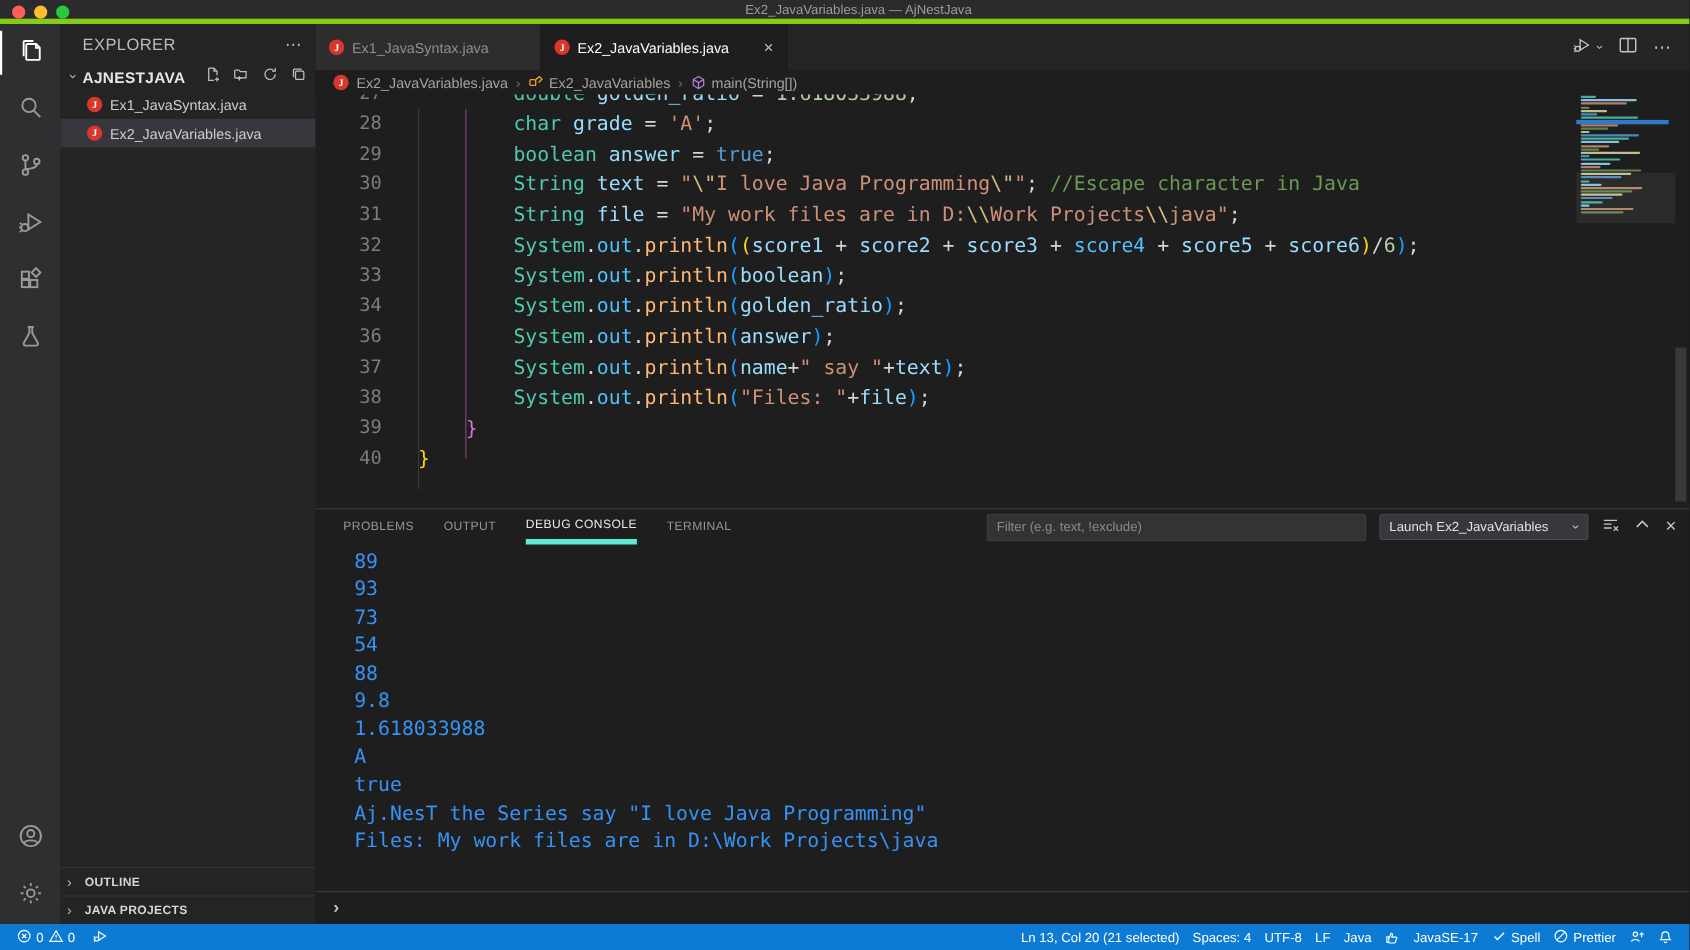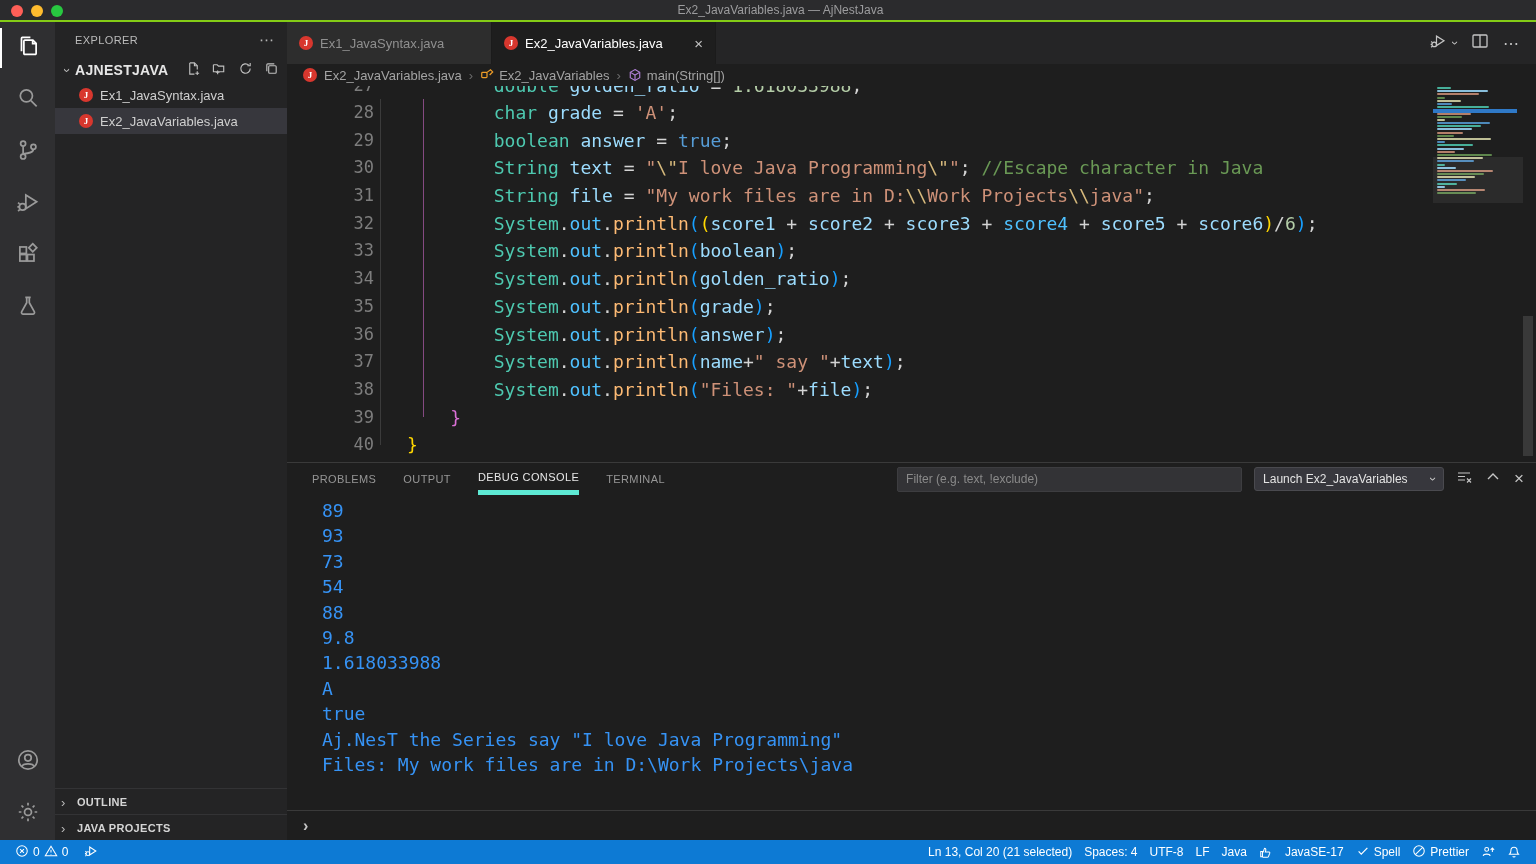--- a/index.html
+++ b/index.html
@@ -3,38 +3,38 @@
 <meta charset="utf-8">
 <style>
   * { box-sizing: border-box; }
   html,body { margin:0; padding:0; }
   body {
     width:1536px; height:864px; overflow:hidden;
     background:#1e1e1e; font-family:"Liberation Sans", sans-serif;
     color:#cccccc; position:relative;
   }
   
-  .titlebar { position:absolute; top:0; left:0; right:0; height:22px; background:#2b2b2d; display:flex; align-items:center; justify-content:center; border-bottom:2px solid #84cc16;padding-left:25px; }
+  .titlebar { position:absolute; top:0; left:0; right:0; height:22px; background:#2b2b2d; display:flex; align-items:center; justify-content:center; border-bottom:5px solid #84cc16;padding-left:25px; }
   .lights { position:absolute; left:11px; top:5px; display:flex; gap:8px; }
   .light { width:12px; height:12px; border-radius:50%; }
   .light.red{background:#ff5f57;} .light.yellow{background:#febc2e;} .light.green{background:#28c840;}
   .title-text { font-size:12px; color:#9c9c9e; }
 
   
   .activitybar { position:absolute; left:0; top:22px; width:55px; bottom:24px; background:#2f2f31; display:flex; flex-direction:column; align-items:center; }
   .act-item { width:55px; height:52px; display:flex; align-items:center; justify-content:center; color:#9a9a9a; position:relative; cursor:pointer; }
   .act-item.active { color:#ffffff; }
   .act-item.active::before { content:""; position:absolute; left:0; top:6px; bottom:6px; width:2px; background:#ffffff; }
   .act-bottom { margin-top:auto; display:flex; flex-direction:column; align-items:center; }
   .act-item svg { width:26px; height:26px; }
 
   
   .sidebar { position:absolute; left:55px; top:22px; width:232px; bottom:24px; background:#242425; }
   .sb-header { height:36px; display:flex; align-items:center; padding:0 12px 0 20px; }
-  .sb-header .label { font-size:11px; color:#bbbbbb; letter-spacing:.4px; }
+  .sb-header .label { font-size:15px; color:#bbbbbb; letter-spacing:.4px; }
   .sb-header .more { margin-left:auto; color:#b5b5b5; font-size:15px; letter-spacing:1px; cursor:pointer; }
   .sb-section { height:24px; display:flex; align-items:center; padding:0 8px 0 4px; }
   .sb-section .chev { color:#cccccc; width:16px; text-align:center; }
   .sb-section .name { font-size:14px; font-weight:bold; color:#e6e6e6; letter-spacing:.3px; }
   .sb-actions { margin-left:auto; display:flex; gap:11px; color:#c0c0c0; }
   .sb-actions svg { width:15px; height:15px; }
   .file-row { height:26px; display:flex; align-items:center; padding-left:24px; font-size:13px; color:#cfcfcf; cursor:pointer; }
   .file-row.selected { background:#37373d; }
   .java-icon { width:14px; height:14px; border-radius:50%; background:#d8372e; color:#ffffff; font-size:9px; font-weight:bold; display:flex; align-items:center; justify-content:center; margin-right:7px; flex:0 0 14px; font-family:"Liberation Serif", serif; }
   .sb-bottom { position:absolute; left:0; right:0; bottom:0; }
@@ -56,21 +56,21 @@
   .editor-actions .dots { font-size:16px; letter-spacing:1px; }
   .editor-actions .chev { font-size:12px; color:#c5c5c5; transform:rotate(90deg); display:inline-block; margin-left:-8px; }
 
   .breadcrumbs { position:absolute; top:42px; left:0; right:0; height:22px; display:flex; align-items:center; padding-left:16px; font-size:13px; color:#a3a3a3; background:#1e1e1e; }
   .breadcrumbs .sep { color:#6a6a6a; margin:0 7px; font-size:13px; }
   .breadcrumbs .bc { display:flex; align-items:center; cursor:pointer; }
   .bc-class-icon, .bc-method-icon { width:14px; height:14px; margin-right:5px; }
 
   
   .code { position:absolute; top:64px; left:0; right:0; height:376px; overflow:hidden; font-family:"DejaVu Sans Mono", monospace; font-size:18px; }
-  .code-line { display:flex; height:27.7px; line-height:27.7px;margin-left:27px; }
+  .code-line { display:flex; height:27.7px; line-height:27.7px; }
   .code-line .ln { flex:0 0 60px; text-align:right; color:#7d7d7d; font-size:17px; }
   .code-line .ct { white-space:pre; padding-left:33px; }
   .partial-wrap { height:13px; overflow:hidden; }
   .partial-wrap .code-line { margin-top:-14.5px; }
   .guide-gray { position:absolute; left:93px; top:13px; height:346px; width:1px; background:rgba(255,255,255,.13); }
   .guide-pink { position:absolute; left:136px; top:13px; height:318px; width:1px; background:rgba(218,112,214,.55); }
   .c-type{color:#4ec9b0} .c-var{color:#9cdcfe} .c-prop{color:#4fc1ff} .c-kw{color:#569cd6}
   .c-pun{color:#d4d4d4} .c-fn{color:#fdba74} .c-str{color:#ce9178} .c-esc{color:#d7ba7d}
   .c-com{color:#6a9955} .c-num{color:#b5cea8} .c-pblue{color:#179fff} .c-pgold{color:#ffd700}
   .c-borchid{color:#da70d6} .c-bgold{color:#ffd700}
@@ -309,24 +309,20 @@
           <div class="ln">32</div>
           <div class="ct" style="padding-left: 119.72px;"><span class="c-type">System</span><span class="c-pun">.</span><span class="c-prop">out</span><span class="c-pun">.</span><span class="c-fn">println</span><span class="c-pblue">(</span><span class="c-pgold">(</span><span class="c-var">score1</span><span class="c-pun"> + </span><span class="c-var">score2</span><span class="c-pun"> + </span><span class="c-var">score3</span><span class="c-pun"> + </span><span class="c-prop">score4</span><span class="c-pun"> + </span><span class="c-var">score5</span><span class="c-pun"> + </span><span class="c-var">score6</span><span class="c-pgold">)</span><span class="c-pun">/</span><span class="c-num">6</span><span class="c-pblue">)</span><span class="c-pun">;</span></div>
         </div>
         <div class="code-line">
           <div class="ln">33</div>
           <div class="ct" style="padding-left: 119.72px;"><span class="c-type">System</span><span class="c-pun">.</span><span class="c-prop">out</span><span class="c-pun">.</span><span class="c-fn">println</span><span class="c-pblue">(</span><span class="c-var">boolean</span><span class="c-pblue">)</span><span class="c-pun">;</span></div>
         </div>
         <div class="code-line">
           <div class="ln">34</div>
           <div class="ct" style="padding-left: 119.72px;"><span class="c-type">System</span><span class="c-pun">.</span><span class="c-prop">out</span><span class="c-pun">.</span><span class="c-fn">println</span><span class="c-pblue">(</span><span class="c-var">golden_ratio</span><span class="c-pblue">)</span><span class="c-pun">;</span></div>
-        </div>
-        <div class="code-line">
-          <div class="ln">35</div>
-          <div class="ct" style="padding-left: 119.72px;"><span class="c-type">System</span><span class="c-pun">.</span><span class="c-prop">out</span><span class="c-pun">.</span><span class="c-fn">println</span><span class="c-pblue">(</span><span class="c-var">grade</span><span class="c-pblue">)</span><span class="c-pun">;</span></div>
         </div>
         <div class="code-line">
           <div class="ln">36</div>
           <div class="ct" style="padding-left: 119.72px;"><span class="c-type">System</span><span class="c-pun">.</span><span class="c-prop">out</span><span class="c-pun">.</span><span class="c-fn">println</span><span class="c-pblue">(</span><span class="c-var">answer</span><span class="c-pblue">)</span><span class="c-pun">;</span></div>
         </div>
         <div class="code-line">
           <div class="ln">37</div>
           <div class="ct" style="padding-left: 119.72px;"><span class="c-type">System</span><span class="c-pun">.</span><span class="c-prop">out</span><span class="c-pun">.</span><span class="c-fn">println</span><span class="c-pblue">(</span><span class="c-var">name</span><span class="c-pun">+</span><span class="c-str">" say "</span><span class="c-pun">+</span><span class="c-var">text</span><span class="c-pblue">)</span><span class="c-pun">;</span></div>
         </div>
         <div class="code-line">

